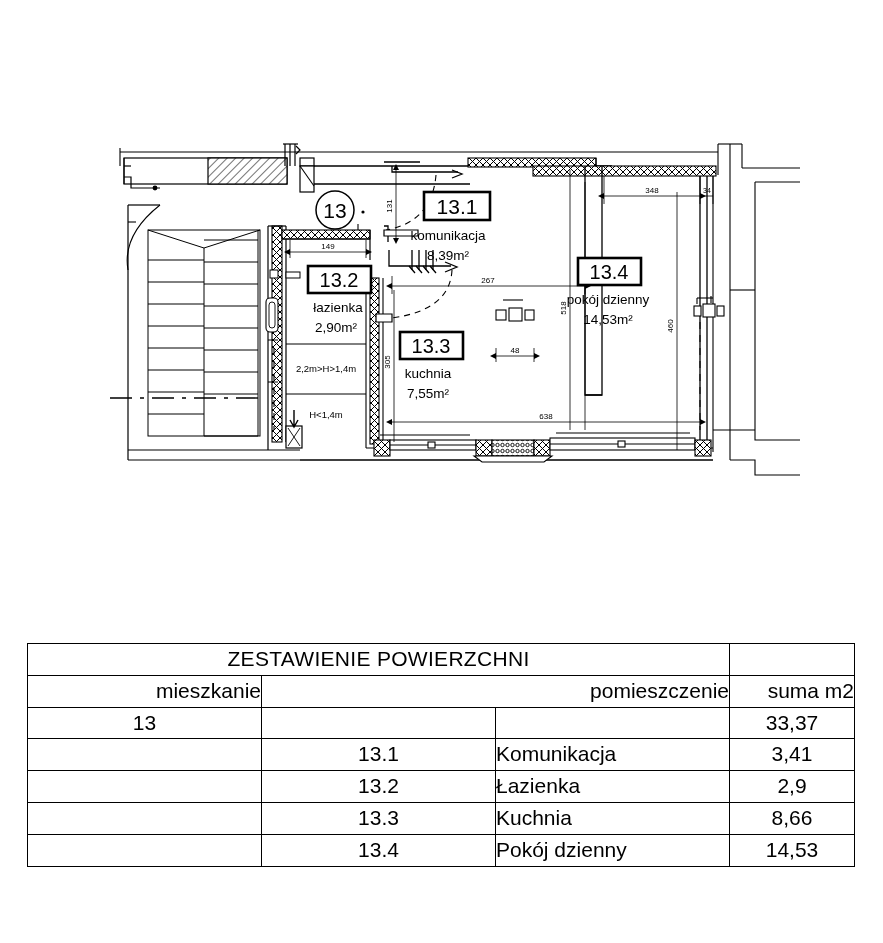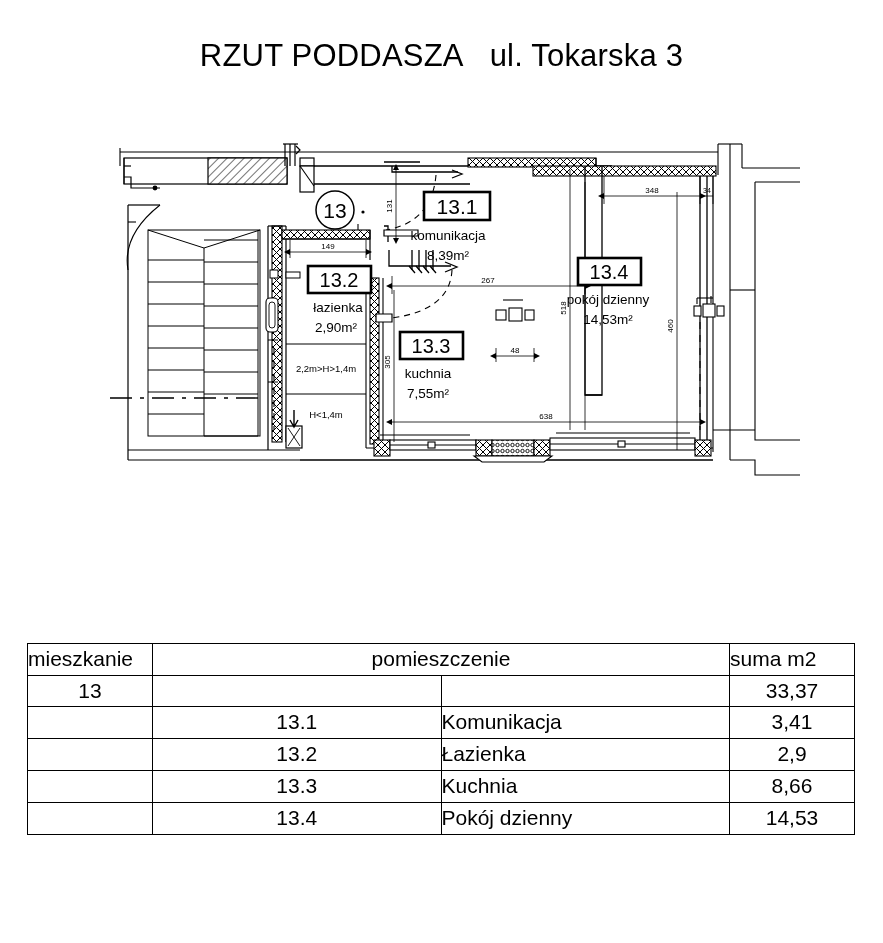--- a/index.html
+++ b/index.html
@@ -74,34 +74,31 @@
   td.c-num    { width: 88px;  text-align: center; }
   td.c-name   { width: 528px; text-align: left; padding-left: 14px; }
   td.c-sum    { width: 124px; text-align: center; padding-left: 9px; }
   td.title-cell {
     text-align: center;
     font-size: 25px;
     height: 42px;
     letter-spacing: 0.3px;
   }
   td.title-blank { width: 124px; }
-  td.hdr { text-align: left; height: 33px; }
-  td.hdr-name { text-align: center; padding-left: 0; }
+  td.hdr { text-align: right; height: 33px; }
+  td.hdr-name { text-align: right; padding-left: 0; }
   tr.total td { height: 30px; }
   
   text { font-family: "Liberation Sans", sans-serif; fill: #000; }
 </style>
 </head>
 <body>
 
 <div id="page">
 
-  <div id="title-block">
-    <span id="title-main">RZUT PODDASZA</span><span id="title-addr">ul. Tokarska 3</span>
-  </div>
 
   <div id="plan-wrap">
     <svg id="plan-svg" width="883" height="360" viewBox="0 0 883 360">
       <defs>
         <pattern id="hatchMasonry" width="7" height="7" patternUnits="userSpaceOnUse">
           <rect width="7" height="7" fill="#fff"></rect>
           <path d="M0,0 L7,7 M7,0 L0,7" stroke="#000" stroke-width="1"></path>
         </pattern>
         <pattern id="hatchDiag" width="6" height="6" patternUnits="userSpaceOnUse" patternTransform="rotate(45)">
           <rect width="6" height="6" fill="#fff"></rect>
@@ -382,20 +379,24 @@
       <text id="t-d7" x="673" y="196" font-size="8" text-anchor="middle" transform="rotate(-90 673 196)">460</text>
       <text id="t-d8" x="515" y="223" font-size="8" text-anchor="middle">48</text>
       <text id="t-d9" x="546" y="289" font-size="8" text-anchor="middle">638</text>
     </svg>
   </div>
 
   <div id="table-wrap">
     <table class="sched">
       <tbody>
         <tr>
+          <td class="title-cell" colspan="3">ZESTAWIENIE POWIERZCHNI</td>
+          <td class="title-blank"></td>
+        </tr>
+        <tr>
           <td class="c-mieszk hdr">mieszkanie</td>
           <td class="hdr-name" colspan="2">pomieszczenie</td>
           <td class="c-sum hdr">suma m2</td>
         </tr>
         <tr class="total">
           <td class="c-mieszk">13</td>
           <td class="c-num"></td>
           <td class="c-name"></td>
           <td class="c-sum">33,37</td>
         </tr>

